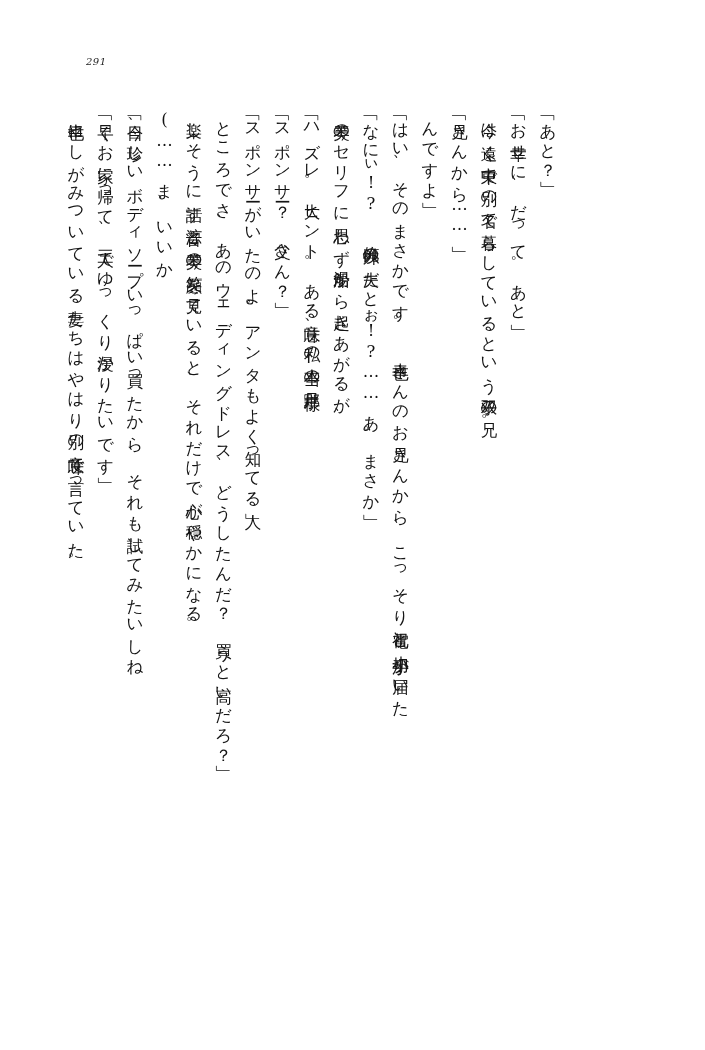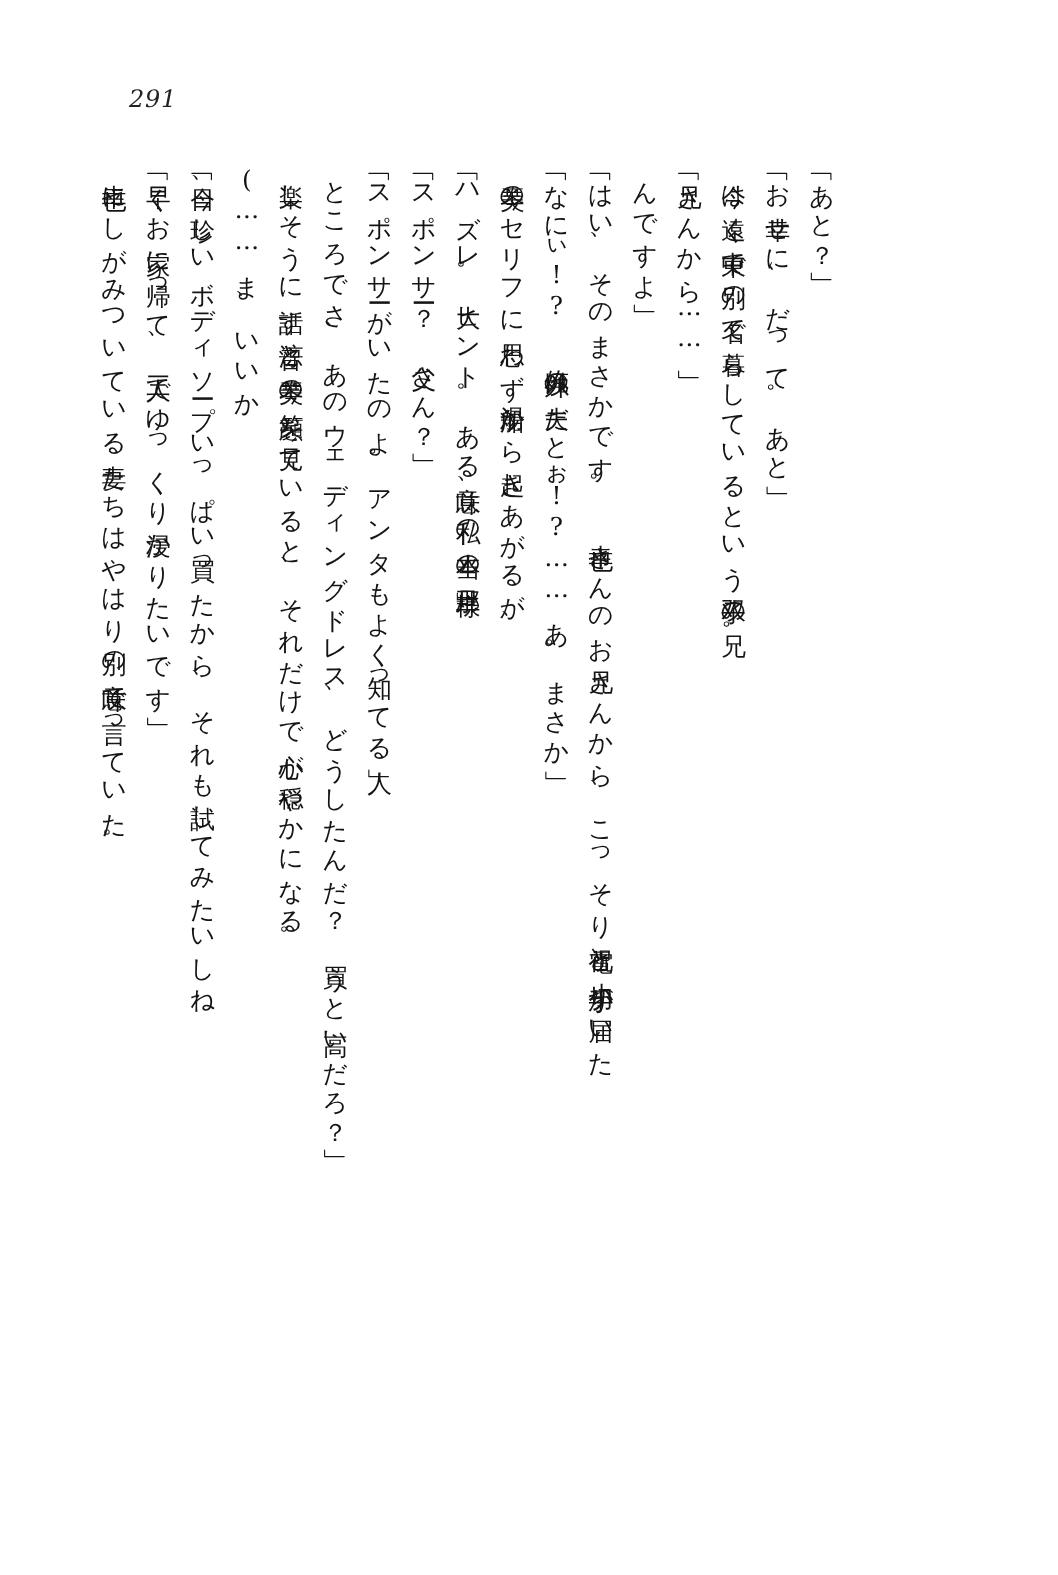--- a/index.html
+++ b/index.html
@@ -15,21 +15,21 @@
     overflow: hidden;
     font-family: "DejaVu Serif", "Liberation Serif", serif;
     color: #1a1a1a;
   }
   .page-number {
     position: absolute;
     top: 56px;
     left: 86px;
     font-family: "DejaVu Serif", "Liberation Serif", serif;
     font-style: italic;
-    font-size: 16px;
+    font-size: 10px;
     color: #222;
     letter-spacing: 0.5px;
   }
   .text-block {
     position: absolute;
     top: 110px;
     right: 78px;
     height: 860px;
     width: 560px;
     display: flex;

